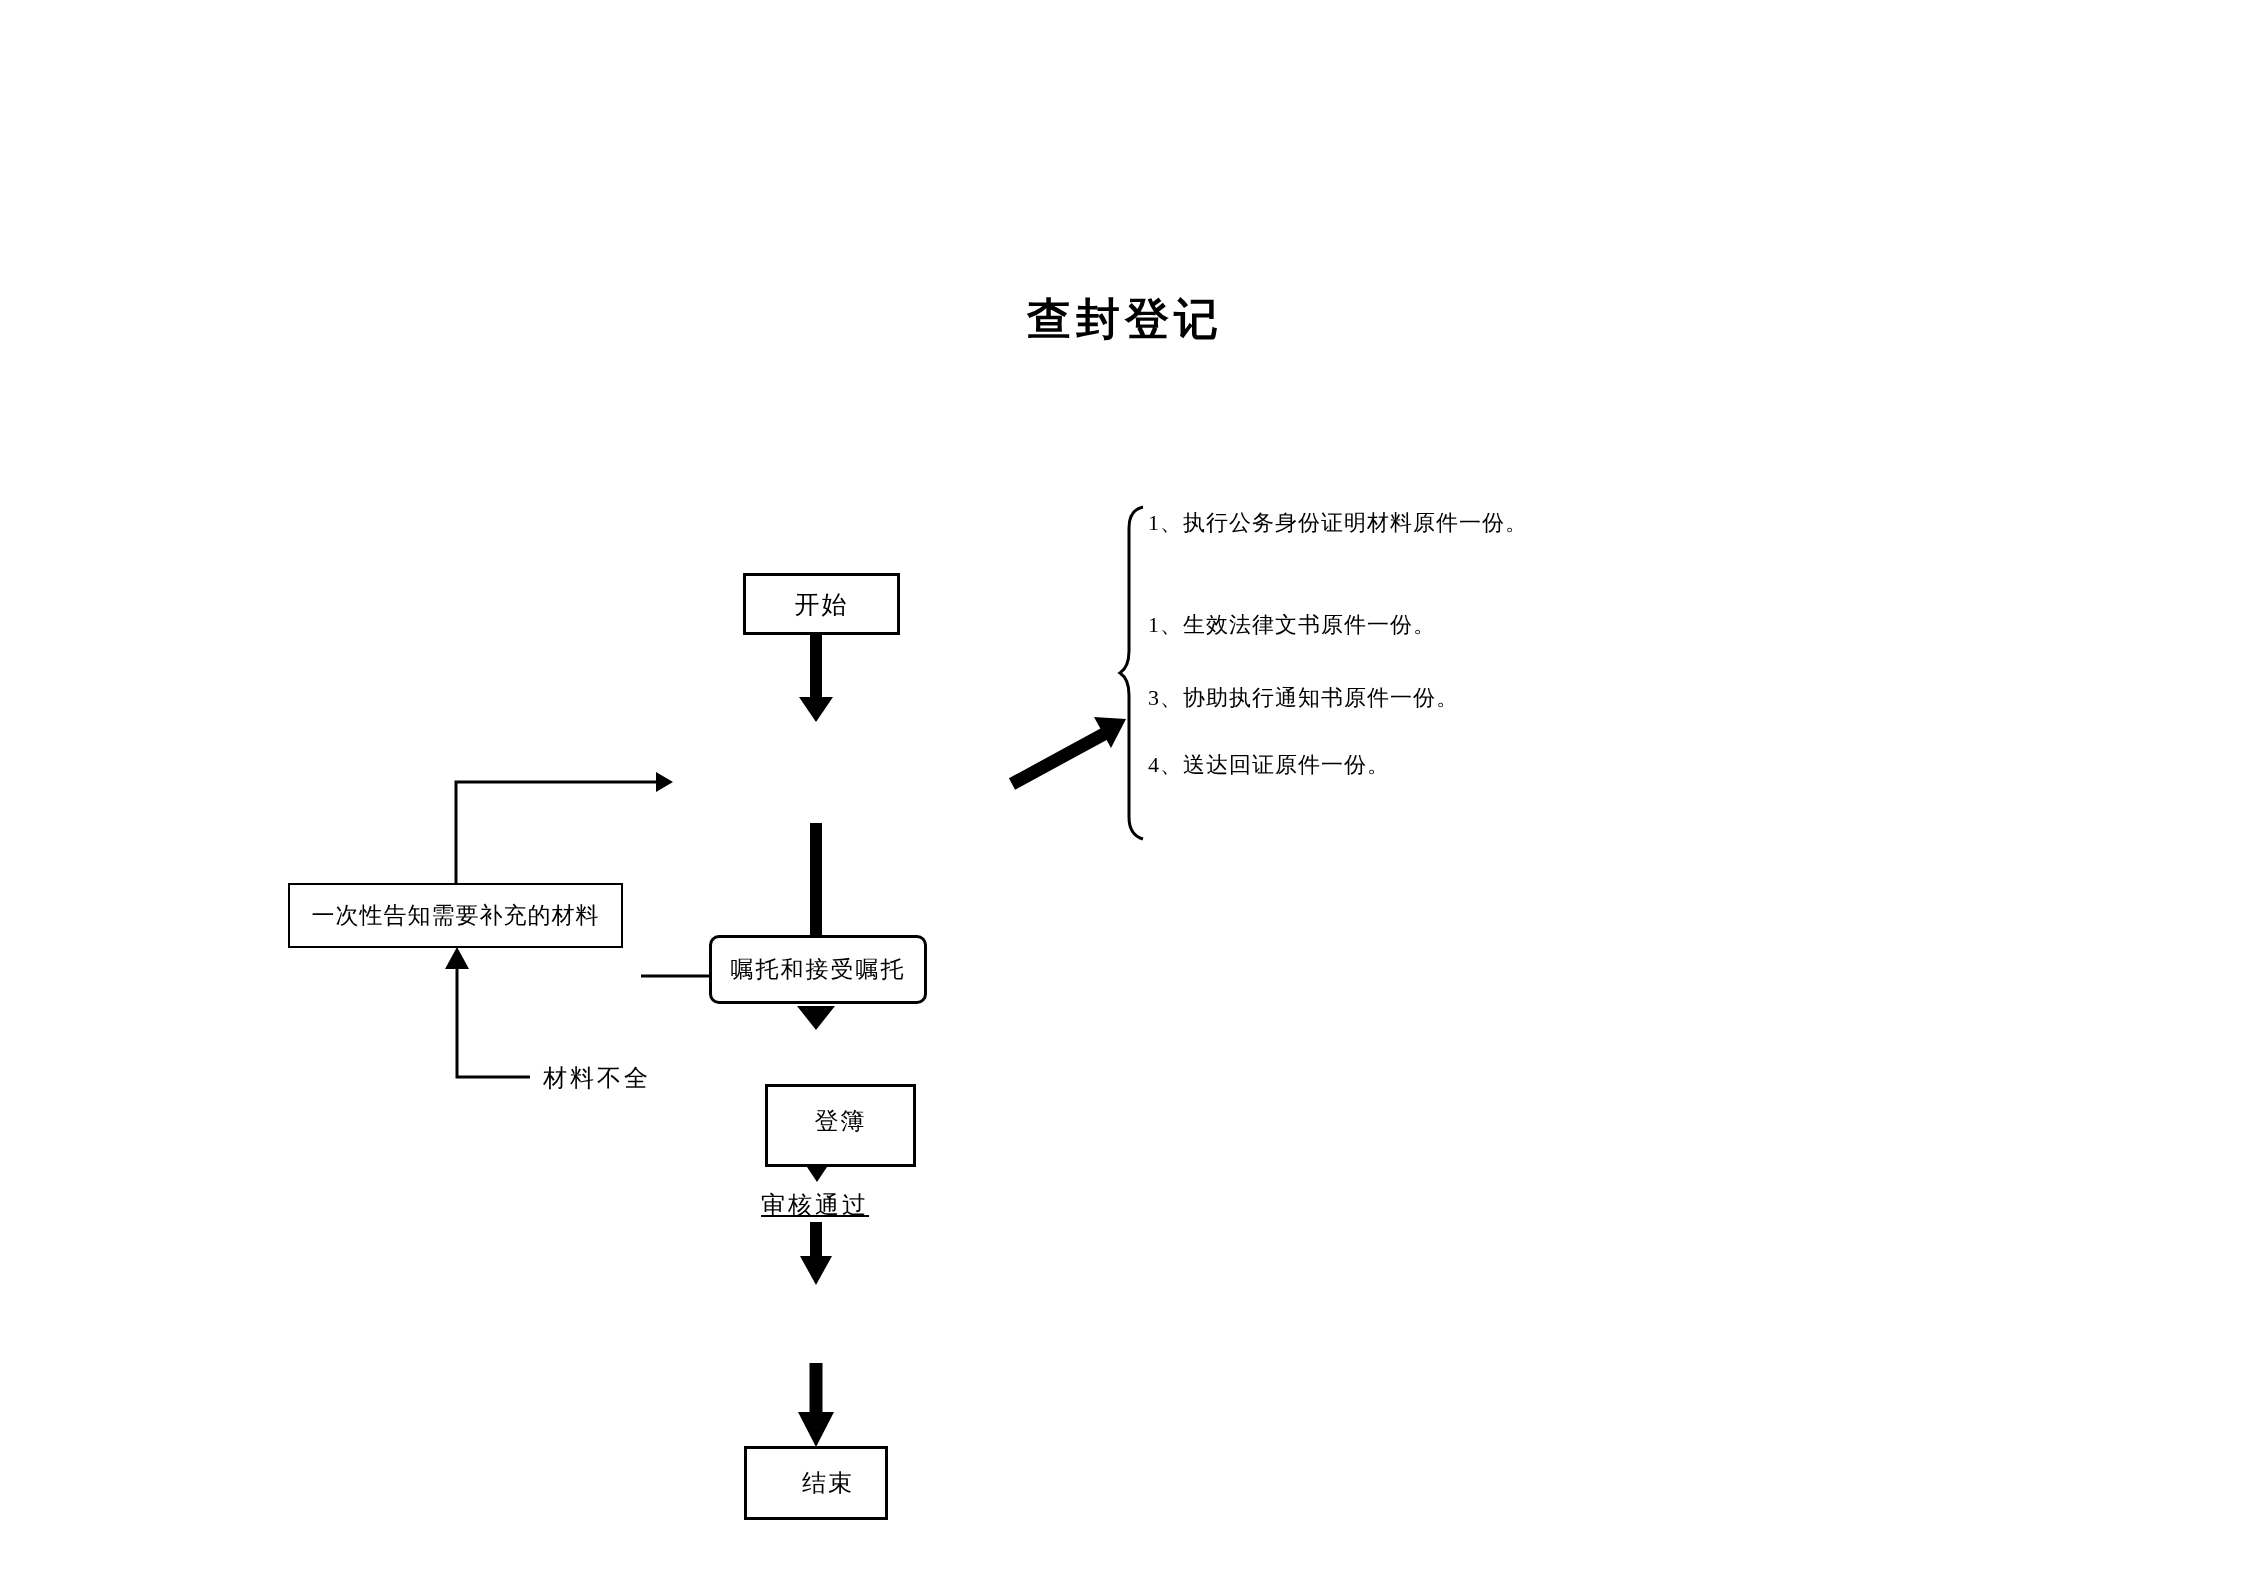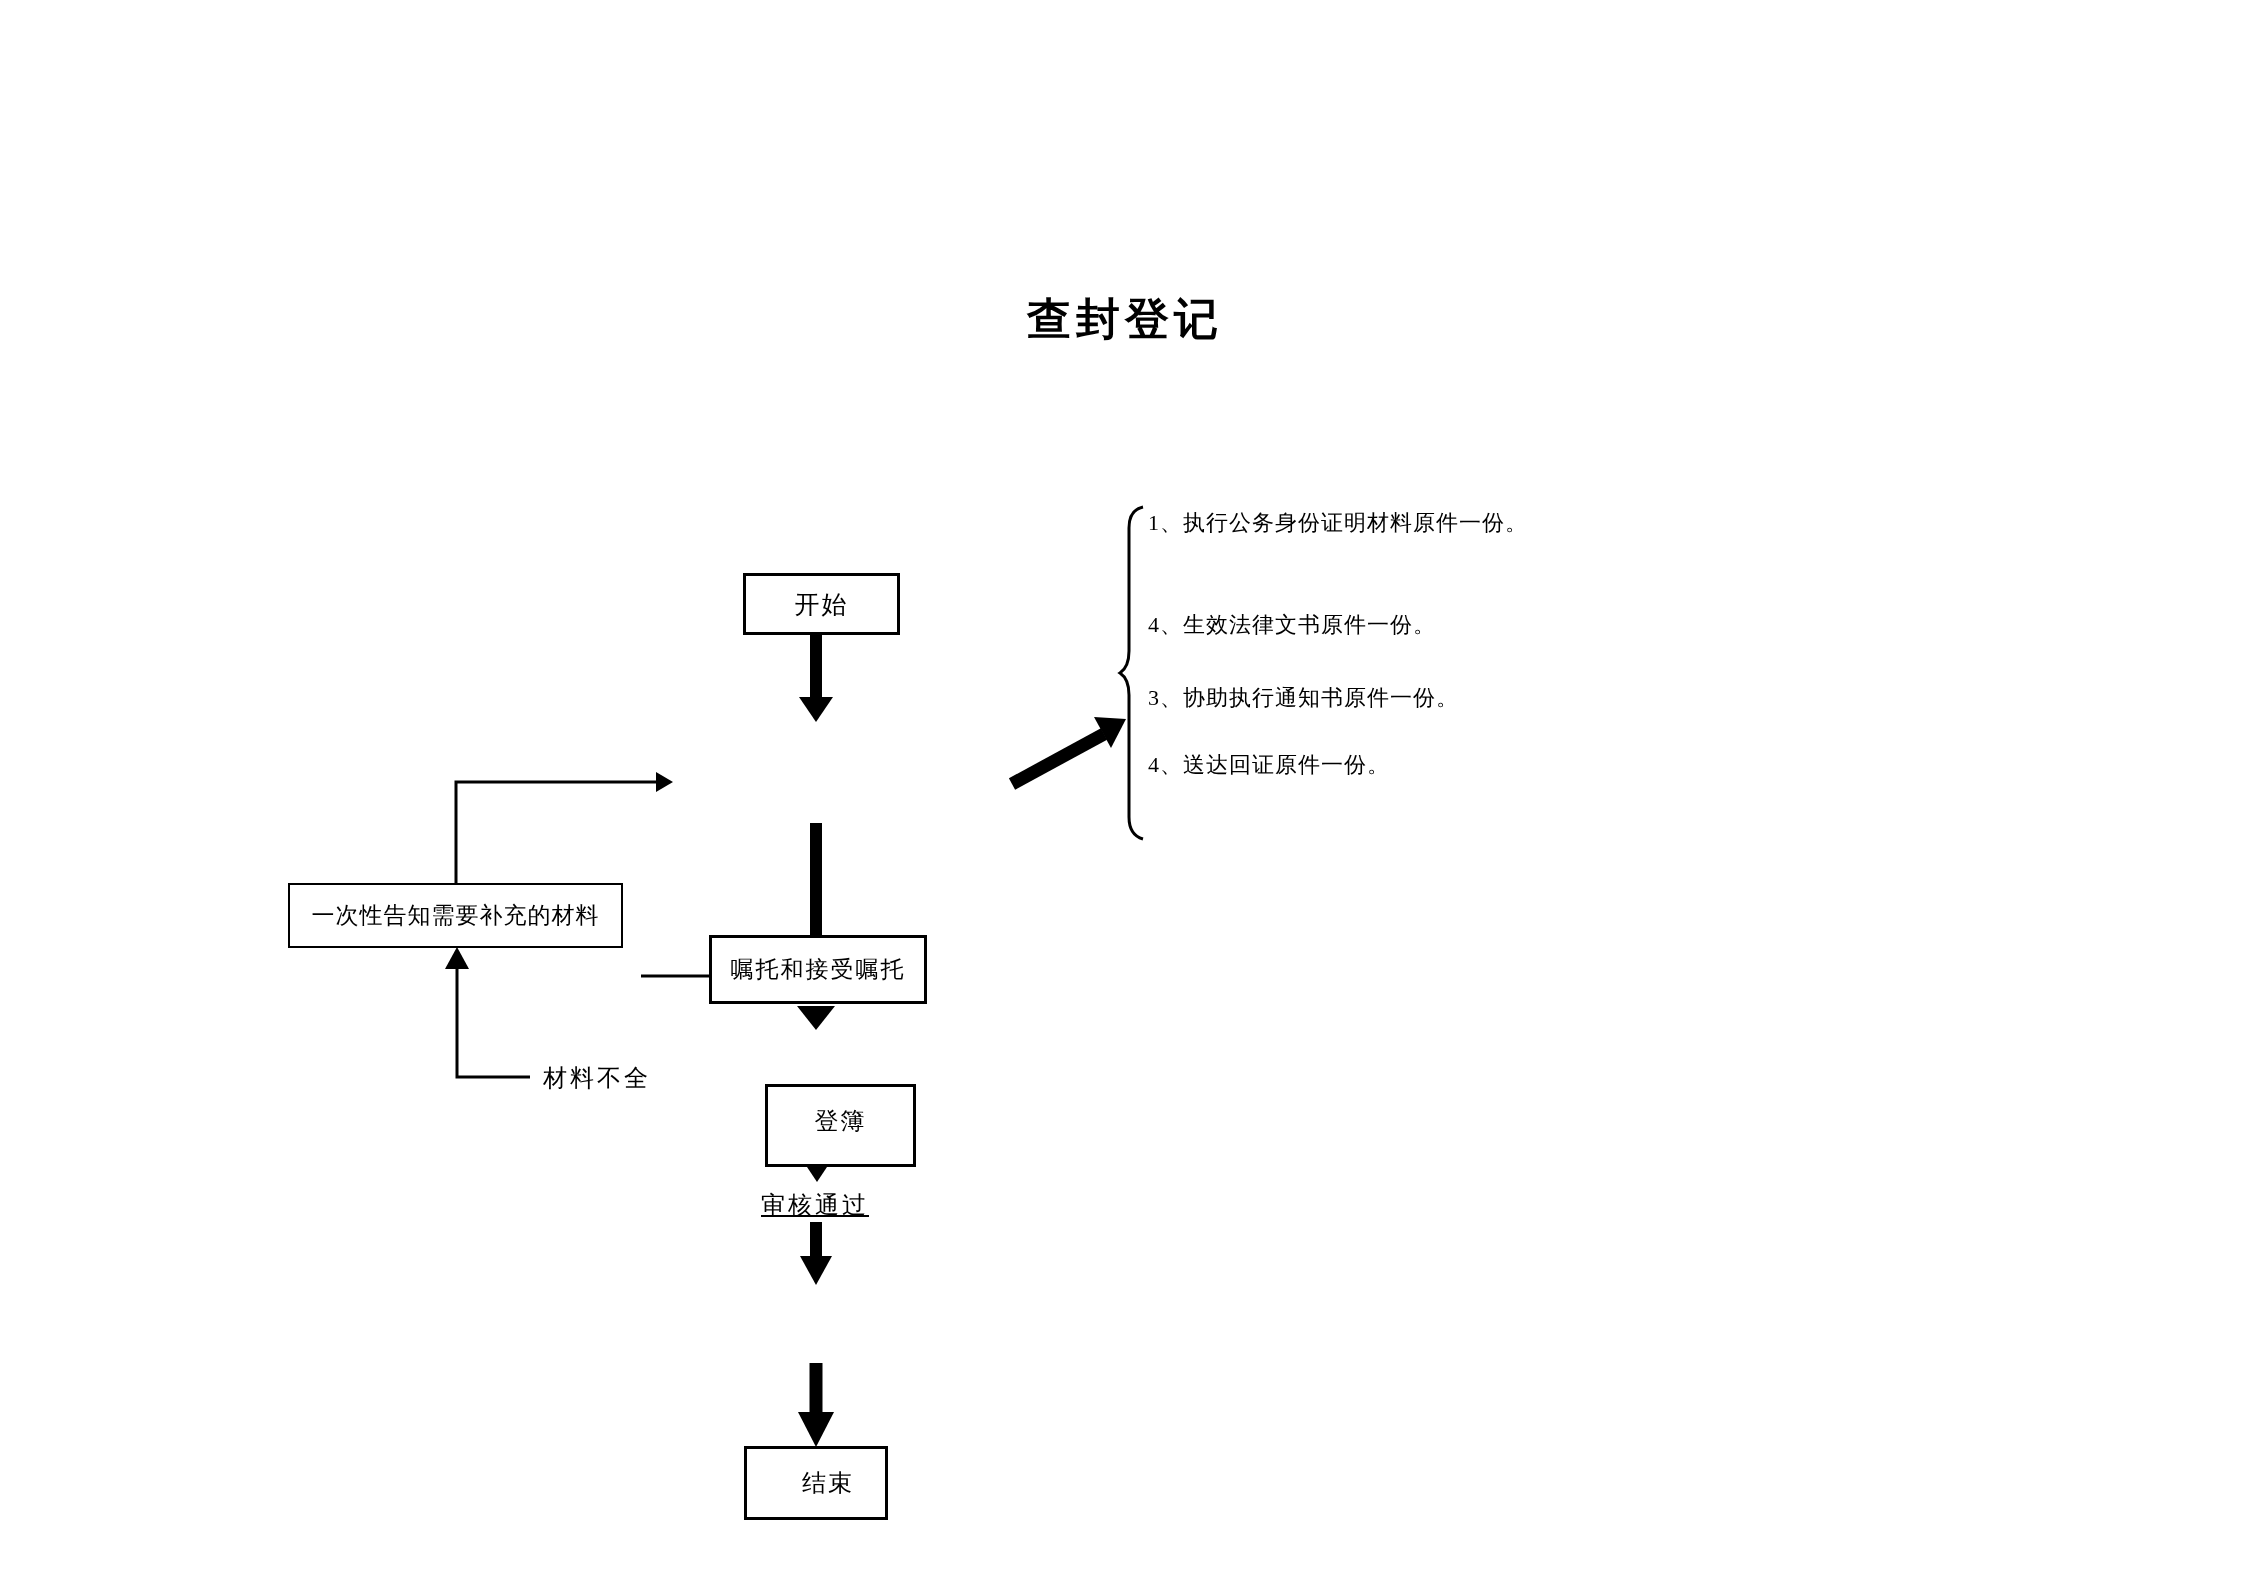--- a/index.html
+++ b/index.html
@@ -43,21 +43,21 @@
     justify-content: center;
     font-size: 23px;
     letter-spacing: 2px;
     text-align: center;
   }
   .node-start    { left: 743px; top: 573px;  width: 157px; height: 62px;  font-size: 25px; }
   .node-apply    { left: 672px; top: 719px;  width: 336px; height: 104px;
                    justify-content: flex-start; text-align: left;
                    padding: 0 16px; letter-spacing: 1px; line-height: 50px; }
   .node-notify   { left: 288px; top: 883px;  width: 335px; height: 65px; letter-spacing: 1px; border-width: 2px; }
-  .node-entrust  { left: 709px; top: 935px;  width: 218px; height: 69px; }
+  .node-entrust  { left: 709px; top: 935px;  width: 218px; height: 69px; border-radius: 10px; }
   .node-register { left: 741px; top: 1084px; width: 151px; height: 83px; align-items: flex-start; padding-top: 18px; font-size: 24px; margin-left: 24px; }
   .node-end      { left: 744px; top: 1446px; width: 144px; height: 74px; font-size: 24px; padding-left: 24px; }
   .edge-label {
     position: absolute;
     font-size: 24px;
     letter-spacing: 3px;
     white-space: nowrap;
   }
   .label-incomplete { left: 543px; top: 1062px; }
   .label-approved   { left: 761px; top: 1189px; text-decoration: underline; }
@@ -148,18 +148,18 @@
   <div class="node node-end">
     <span>结束</span>
   </div>
 
   <div class="edge-label label-incomplete">材料不全</div>
 
   <div class="edge-label label-approved">审核通过</div>
 
   <div>
     <div class="materials-item mat-0">1、执行公务身份证明材料原件一份。</div>
-    <div class="materials-item mat-1">4、生效法律文书原件一份。</div>
+    <div class="materials-item mat-1">1、生效法律文书原件一份。</div>
     <div class="materials-item mat-2">3、协助执行通知书原件一份。</div>
     <div class="materials-item mat-3">4、送达回证原件一份。</div>
   </div>
 
 </div>
 
 </body></html>

